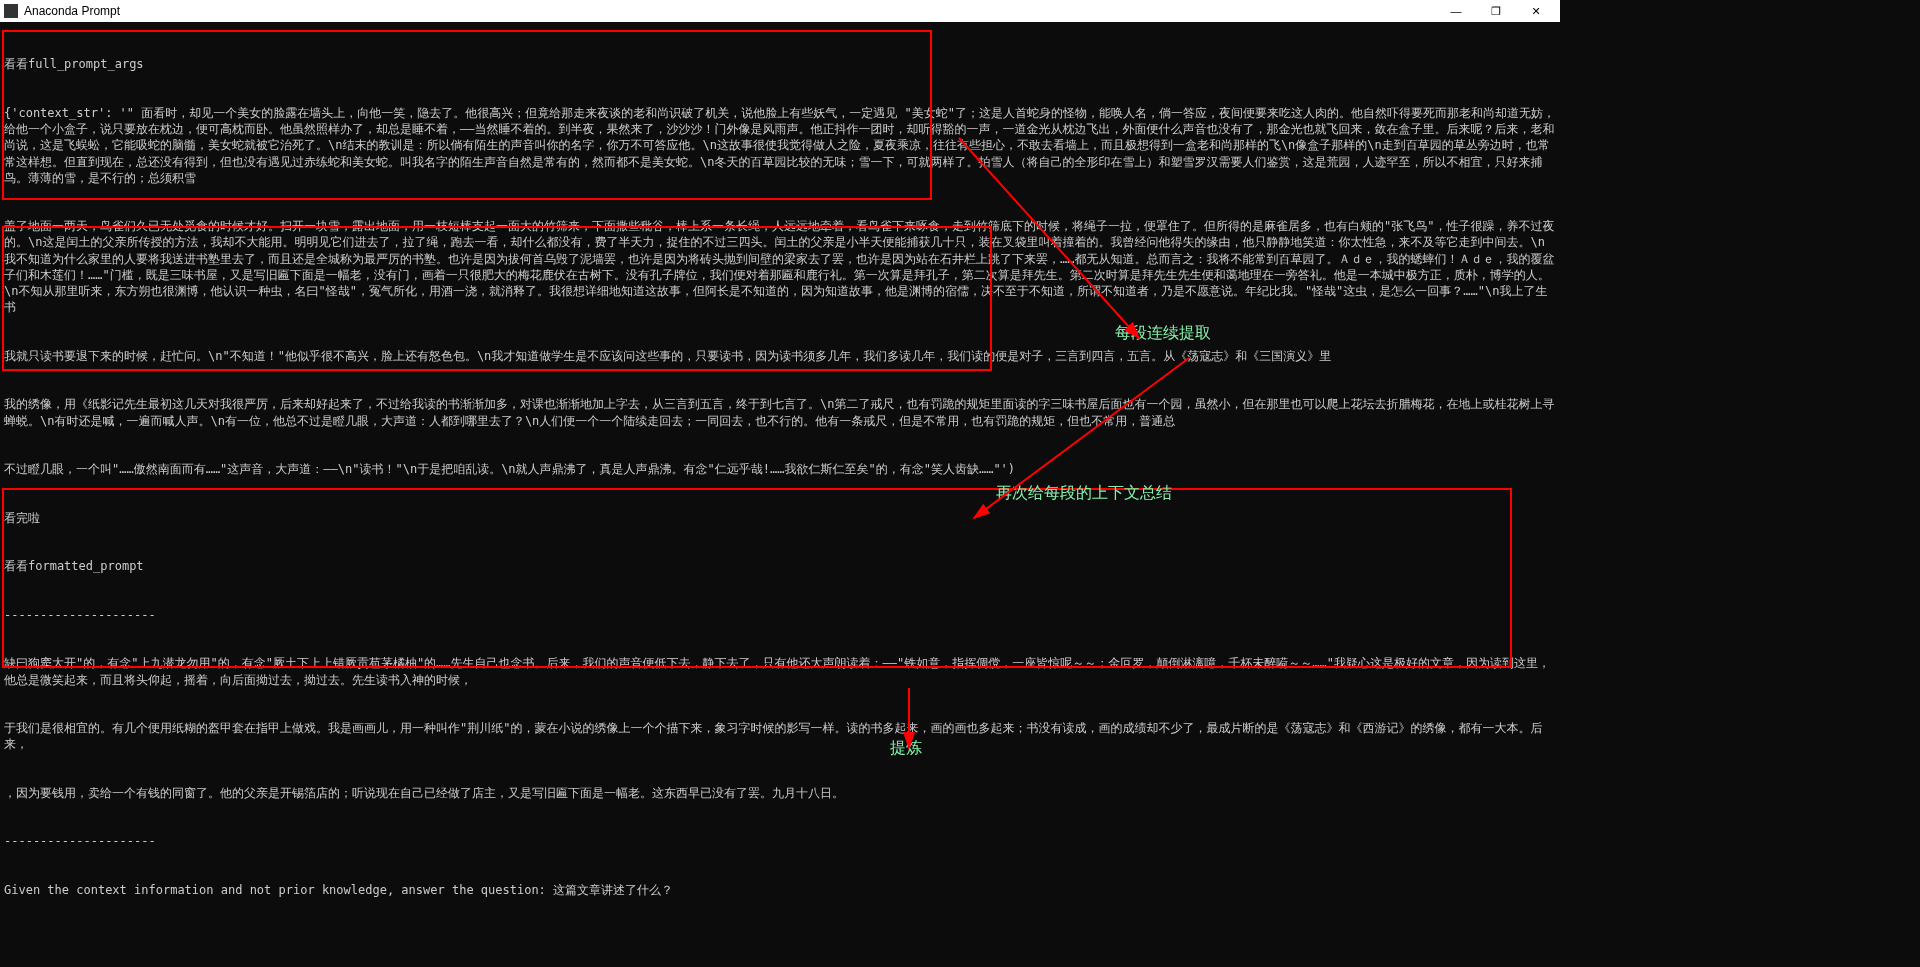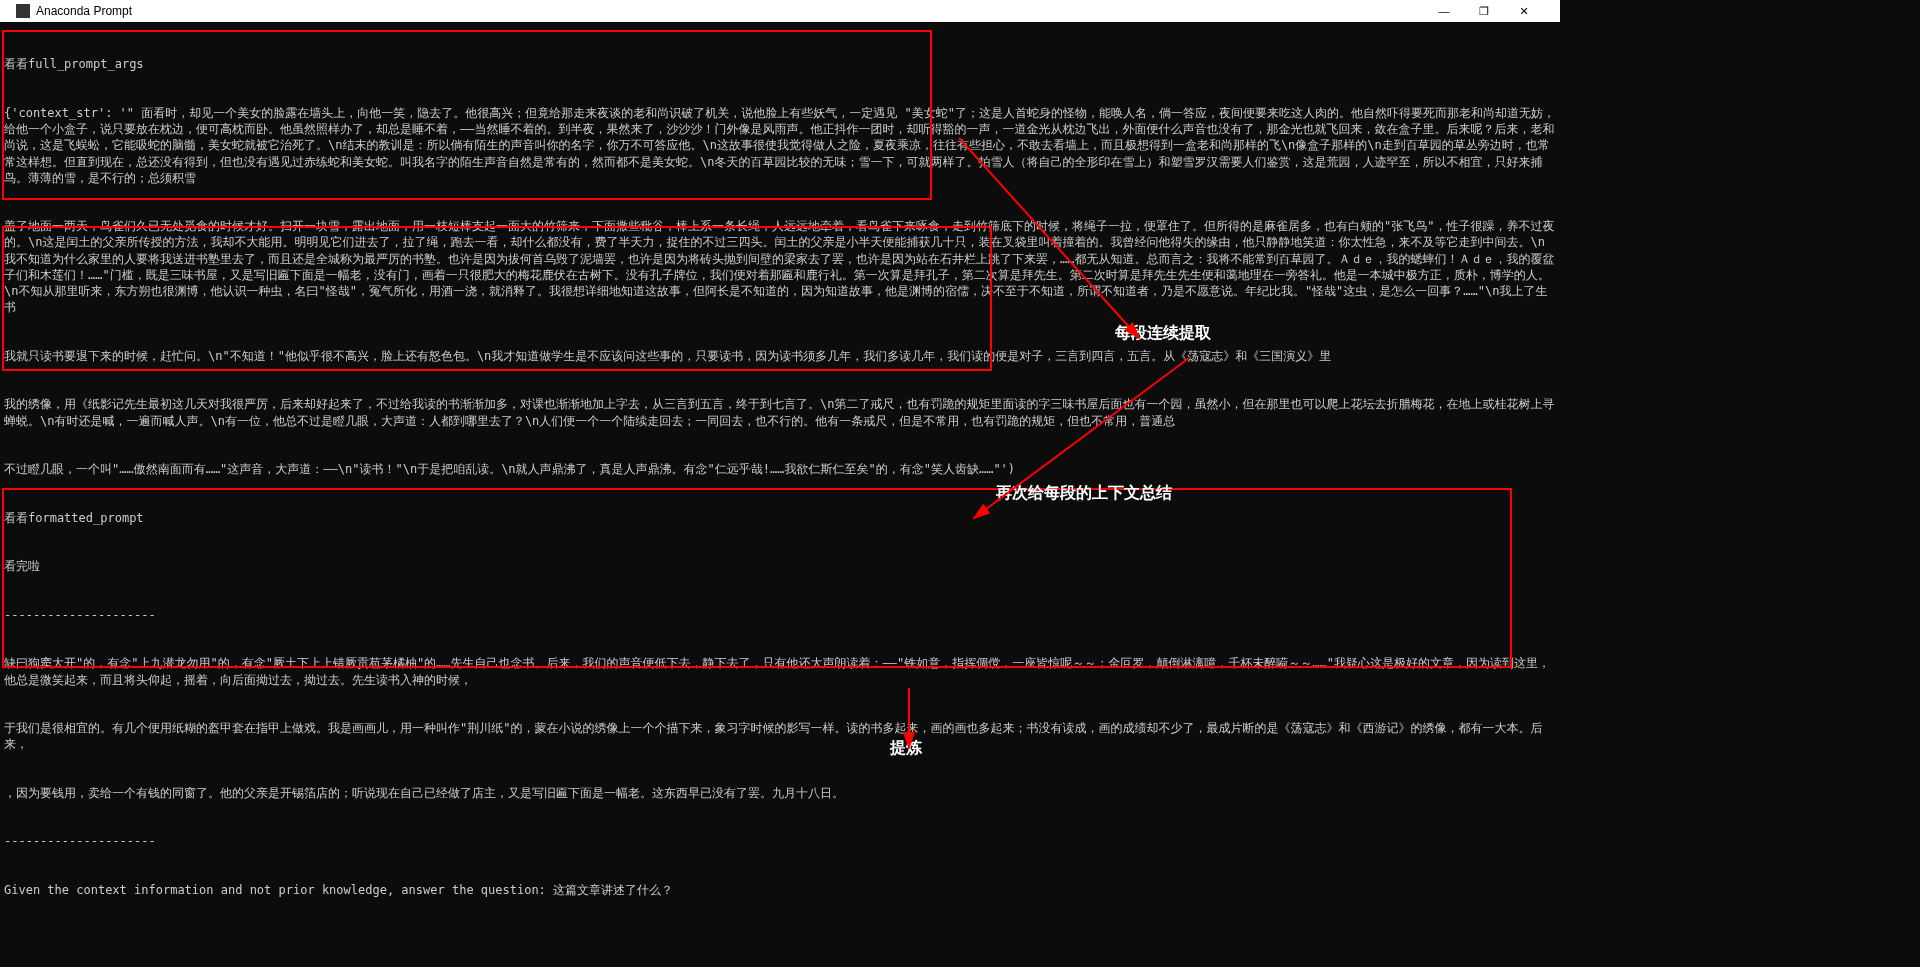--- a/index.html
+++ b/index.html
@@ -10,21 +10,21 @@
   color: #cccccc;
   overflow: hidden;
   width: 1560px;
   height: 967px;
 }
 .titlebar {
   background: #ffffff;
   height: 22px;
   display: flex;
   align-items: center;
-  padding: 0 16px;
+  padding: 0 4px;
   color: #000;
   font-family: "Segoe UI", sans-serif;
   font-size: 12px;
   justify-content: flex-end;
 }
 .titlebar-icon {
   width: 14px;
   height: 14px;
   background: #333;
   margin-right: 6px;
@@ -50,24 +50,24 @@
   overflow: hidden;
 }
 .line { display: block; }
 .redbox {
   position: absolute;
   border: 2px solid #ff0000;
   pointer-events: none;
 }
 .annotation {
   position: absolute;
-  color: #ffffff;
+  color: #86efac;
   font-size: 16px;
   font-family: "SimSun", sans-serif;
-  font-weight: bold;
+  font-weight: normal;
 }
 .arrow {
   position: absolute;
   pointer-events: none;
 }
 .arrow svg { overflow: visible; }
 </style>
 </head>
 <body>
 
@@ -81,22 +81,22 @@
   </div>
 </div>
 
 <div class="terminal">
   <span class="line">看看full_prompt_args</span>
   <span class="line">{'context_str': '" 面看时，却见一个美女的脸露在墙头上，向他一笑，隐去了。他很高兴；但竟给那走来夜谈的老和尚识破了机关，说他脸上有些妖气，一定遇见 "美女蛇"了；这是人首蛇身的怪物，能唤人名，倘一答应，夜间便要来吃这人肉的。他自然吓得要死而那老和尚却道无妨，给他一个小盒子，说只要放在枕边，便可高枕而卧。他虽然照样办了，却总是睡不着，——当然睡不着的。到半夜，果然来了，沙沙沙！门外像是风雨声。他正抖作一团时，却听得豁的一声，一道金光从枕边飞出，外面便什么声音也没有了，那金光也就飞回来，敛在盒子里。后来呢？后来，老和尚说，这是飞蜈蚣，它能吸蛇的脑髓，美女蛇就被它治死了。\n结末的教训是：所以倘有陌生的声音叫你的名字，你万不可答应他。\n这故事很使我觉得做人之险，夏夜乘凉，往往有些担心，不敢去看墙上，而且极想得到一盒老和尚那样的飞\n像盒子那样的\n走到百草园的草丛旁边时，也常常这样想。但直到现在，总还没有得到，但也没有遇见过赤练蛇和美女蛇。叫我名字的陌生声音自然是常有的，然而都不是美女蛇。\n冬天的百草园比较的无味；雪一下，可就两样了。拍雪人（将自己的全形印在雪上）和塑雪罗汉需要人们鉴赏，这是荒园，人迹罕至，所以不相宜，只好来捕鸟。薄薄的雪，是不行的；总须积雪</span>
   <span class="line">盖了地面一两天，鸟雀们久已无处觅食的时候才好。扫开一块雪，露出地面，用一枝短棒支起一面大的竹筛来，下面撒些秕谷，棒上系一条长绳，人远远地牵着，看鸟雀下来啄食，走到竹筛底下的时候，将绳子一拉，便罩住了。但所得的是麻雀居多，也有白颊的"张飞鸟"，性子很躁，养不过夜的。\n这是闰土的父亲所传授的方法，我却不大能用。明明见它们进去了，拉了绳，跑去一看，却什么都没有，费了半天力，捉住的不过三四头。闰土的父亲是小半天便能捕获几十只，装在叉袋里叫着撞着的。我曾经问他得失的缘由，他只静静地笑道：你太性急，来不及等它走到中间去。\n我不知道为什么家里的人要将我送进书塾里去了，而且还是全城称为最严厉的书塾。也许是因为拔何首乌毁了泥墙罢，也许是因为将砖头抛到间壁的梁家去了罢，也许是因为站在石井栏上跳了下来罢，……都无从知道。总而言之：我将不能常到百草园了。Ａｄｅ，我的蟋蟀们！Ａｄｅ，我的覆盆子们和木莲们！……"门槛，既是三味书屋，又是写旧匾下面是一幅老，没有门，画着一只很肥大的梅花鹿伏在古树下。没有孔子牌位，我们便对着那匾和鹿行礼。第一次算是拜孔子，第二次算是拜先生。第二次时算是拜先生先生便和蔼地理在一旁答礼。他是一本城中极方正，质朴，博学的人。\n不知从那里听来，东方朔也很渊博，他认识一种虫，名曰"怪哉"，冤气所化，用酒一浇，就消释了。我很想详细地知道这故事，但阿长是不知道的，因为知道故事，他是渊博的宿儒，决不至于不知道，所谓不知道者，乃是不愿意说。年纪比我。"怪哉"这虫，是怎么一回事？……"\n我上了生书</span>
   <span class="line">我就只读书要退下来的时候，赶忙问。\n"不知道！"他似乎很不高兴，脸上还有怒色包。\n我才知道做学生是不应该问这些事的，只要读书，因为读书须多几年，我们多读几年，我们读的便是对子，三言到四言，五言。从《荡寇志》和《三国演义》里</span>
   <span class="line">我的绣像，用《纸影记先生最初这几天对我很严厉，后来却好起来了，不过给我读的书渐渐加多，对课也渐渐地加上字去，从三言到五言，终于到七言了。\n第二了戒尺，也有罚跪的规矩里面读的字三味书屋后面也有一个园，虽然小，但在那里也可以爬上花坛去折腊梅花，在地上或桂花树上寻蝉蜕。\n有时还是喊，一遍而喊人声。\n有一位，他总不过是瞪几眼，大声道：人都到哪里去了？\n人们便一个一个陆续走回去；一同回去，也不行的。他有一条戒尺，但是不常用，也有罚跪的规矩，但也不常用，普通总</span>
   <span class="line">不过瞪几眼，一个叫"……傲然南面而有……"这声音，大声道：——\n"读书！"\n于是把咱乱读。\n就人声鼎沸了，真是人声鼎沸。有念"仁远乎哉!……我欲仁斯仁至矣"的，有念"笑人齿缺……"')</span>
+  <span class="line">看完啦</span>
   <span class="line">看看formatted_prompt</span>
-  <span class="line">看完啦</span>
   <span class="line">---------------------</span>
   <span class="line">缺曰狗窦大开"的，有念"上九潜龙勿用"的，有念"厥土下上上错厥贡苞茅橘柚"的……先生自己也念书。后来，我们的声音便低下去，静下去了，只有他还大声朗读着：——"铁如意，指挥倜傥，一座皆惊呢～～；金叵罗，颠倒淋漓噫，千杯未醉嗬～～……"我疑心这是极好的文章，因为读到这里，他总是微笑起来，而且将头仰起，摇着，向后面拗过去，拗过去。先生读书入神的时候，</span>
   <span class="line">于我们是很相宜的。有几个便用纸糊的盔甲套在指甲上做戏。我是画画儿，用一种叫作"荆川纸"的，蒙在小说的绣像上一个个描下来，象习字时候的影写一样。读的书多起来，画的画也多起来；书没有读成，画的成绩却不少了，最成片断的是《荡寇志》和《西游记》的绣像，都有一大本。后来，</span>
   <span class="line">，因为要钱用，卖给一个有钱的同窗了。他的父亲是开锡箔店的；听说现在自己已经做了店主，又是写旧匾下面是一幅老。这东西早已没有了罢。九月十八日。</span>
   <span class="line">---------------------</span>
   <span class="line">Given the context information and not prior knowledge, answer the question: 这篇文章讲述了什么？</span>
   <span class="line"></span>
   
   
   

